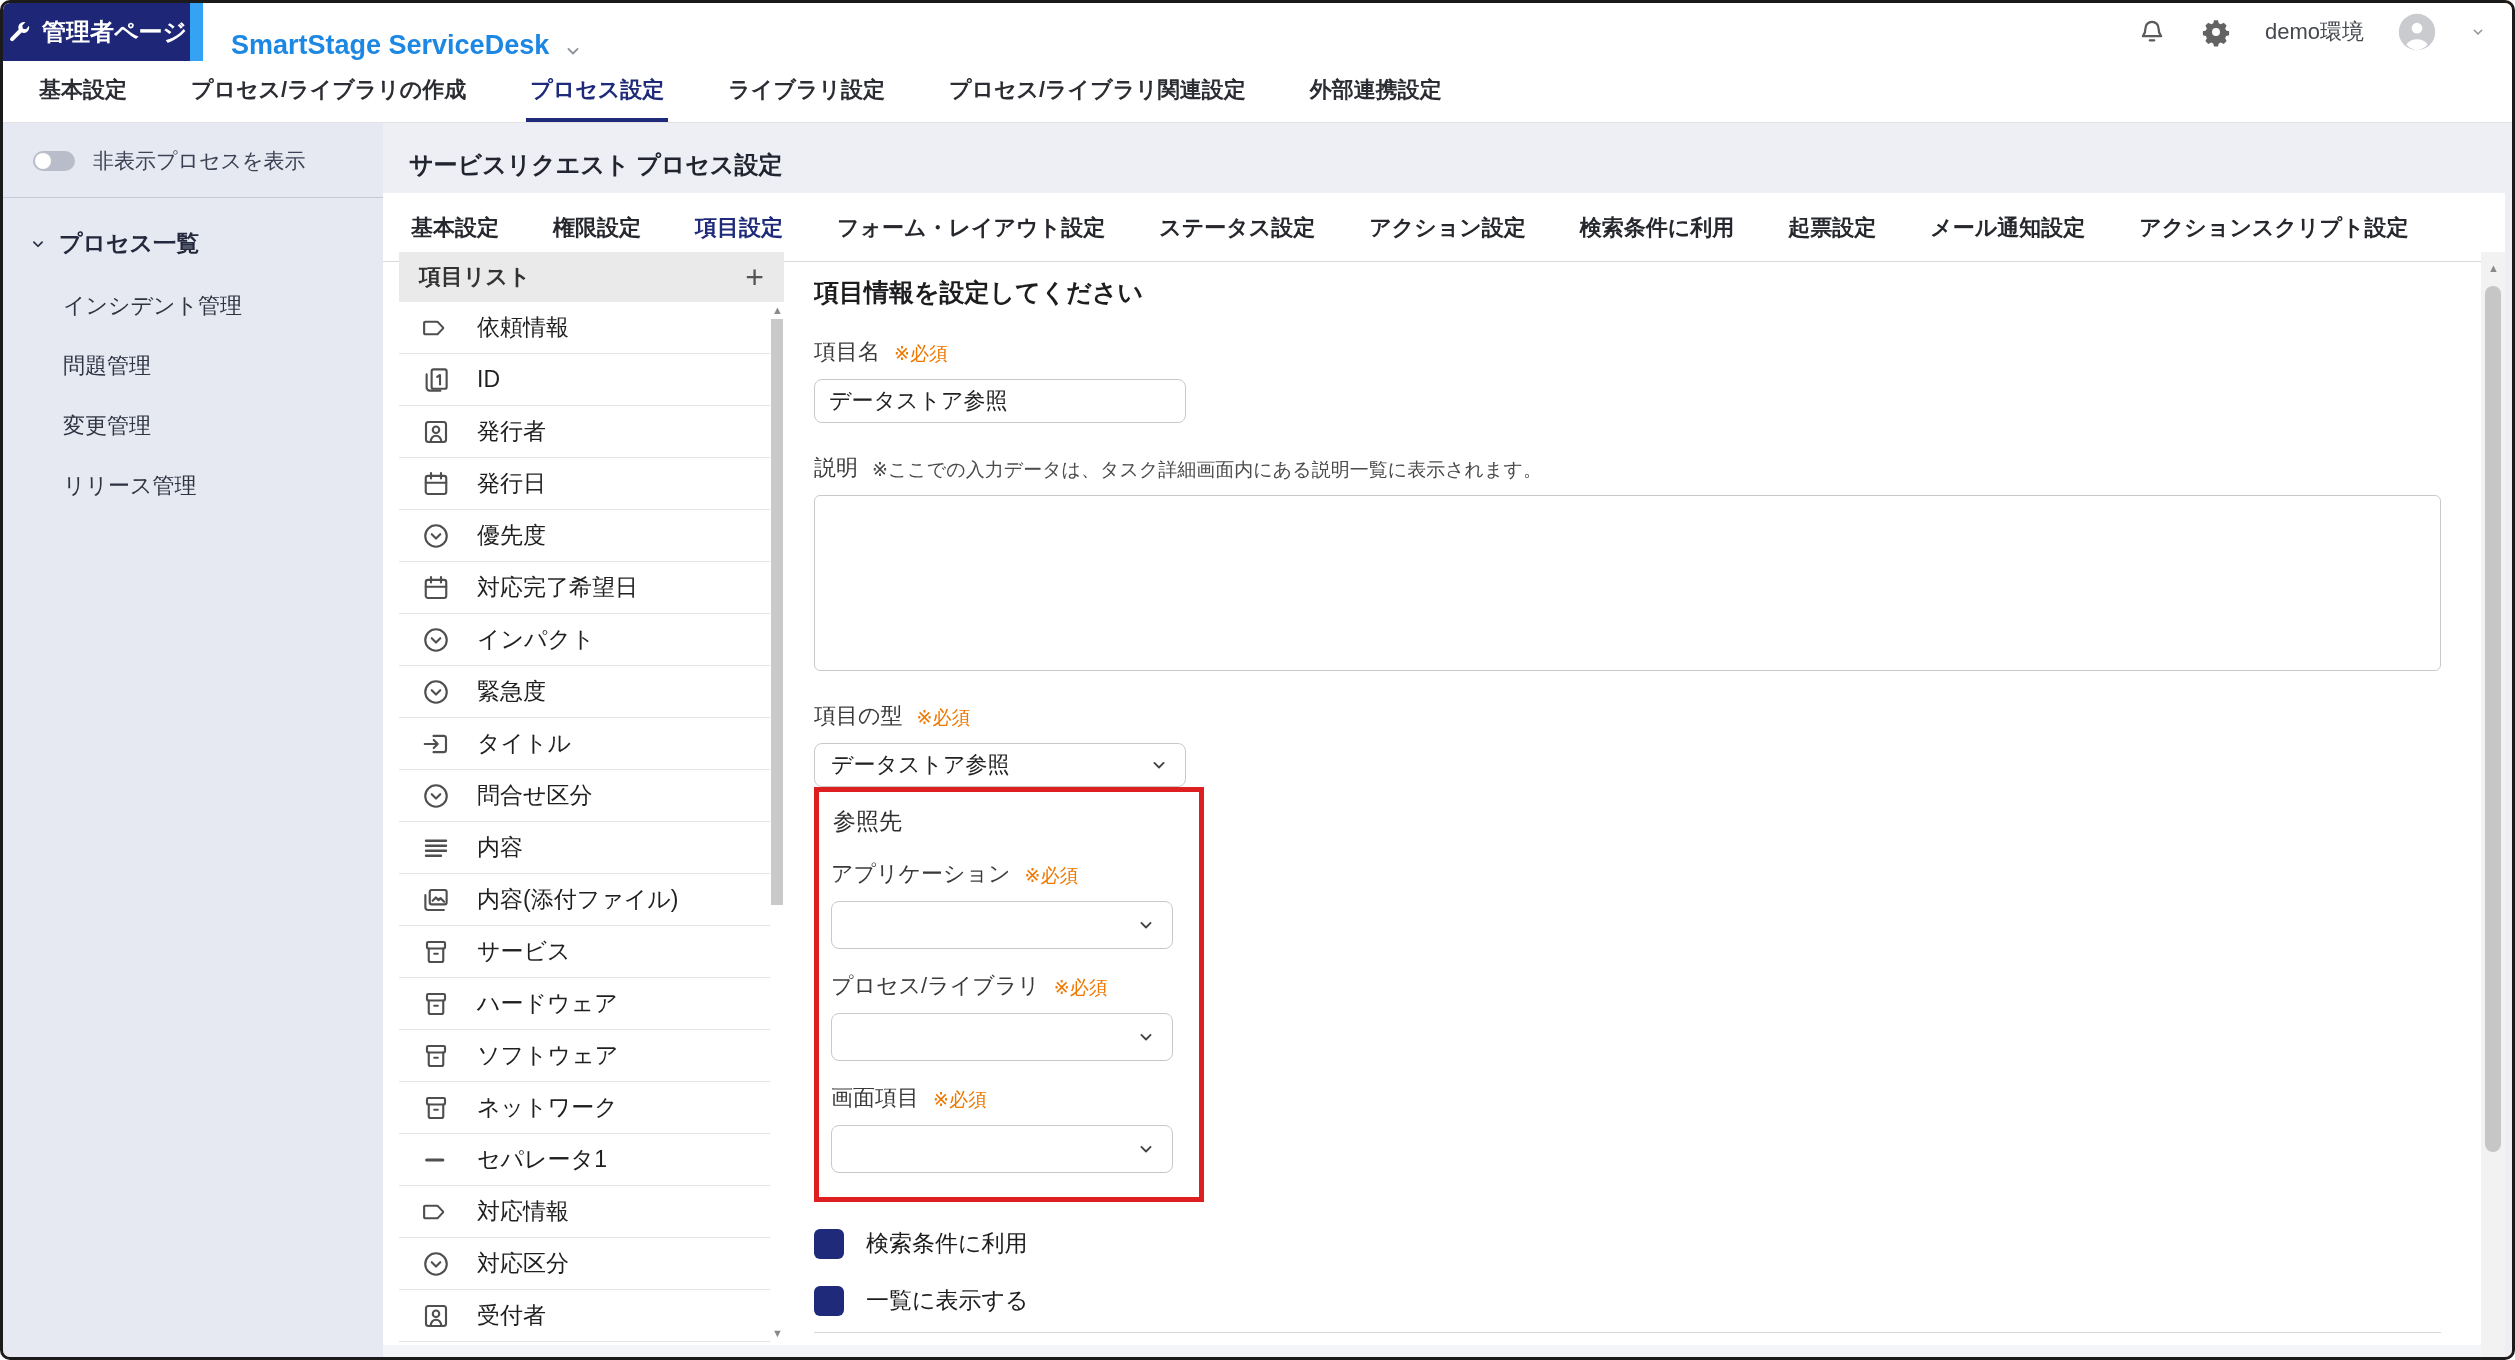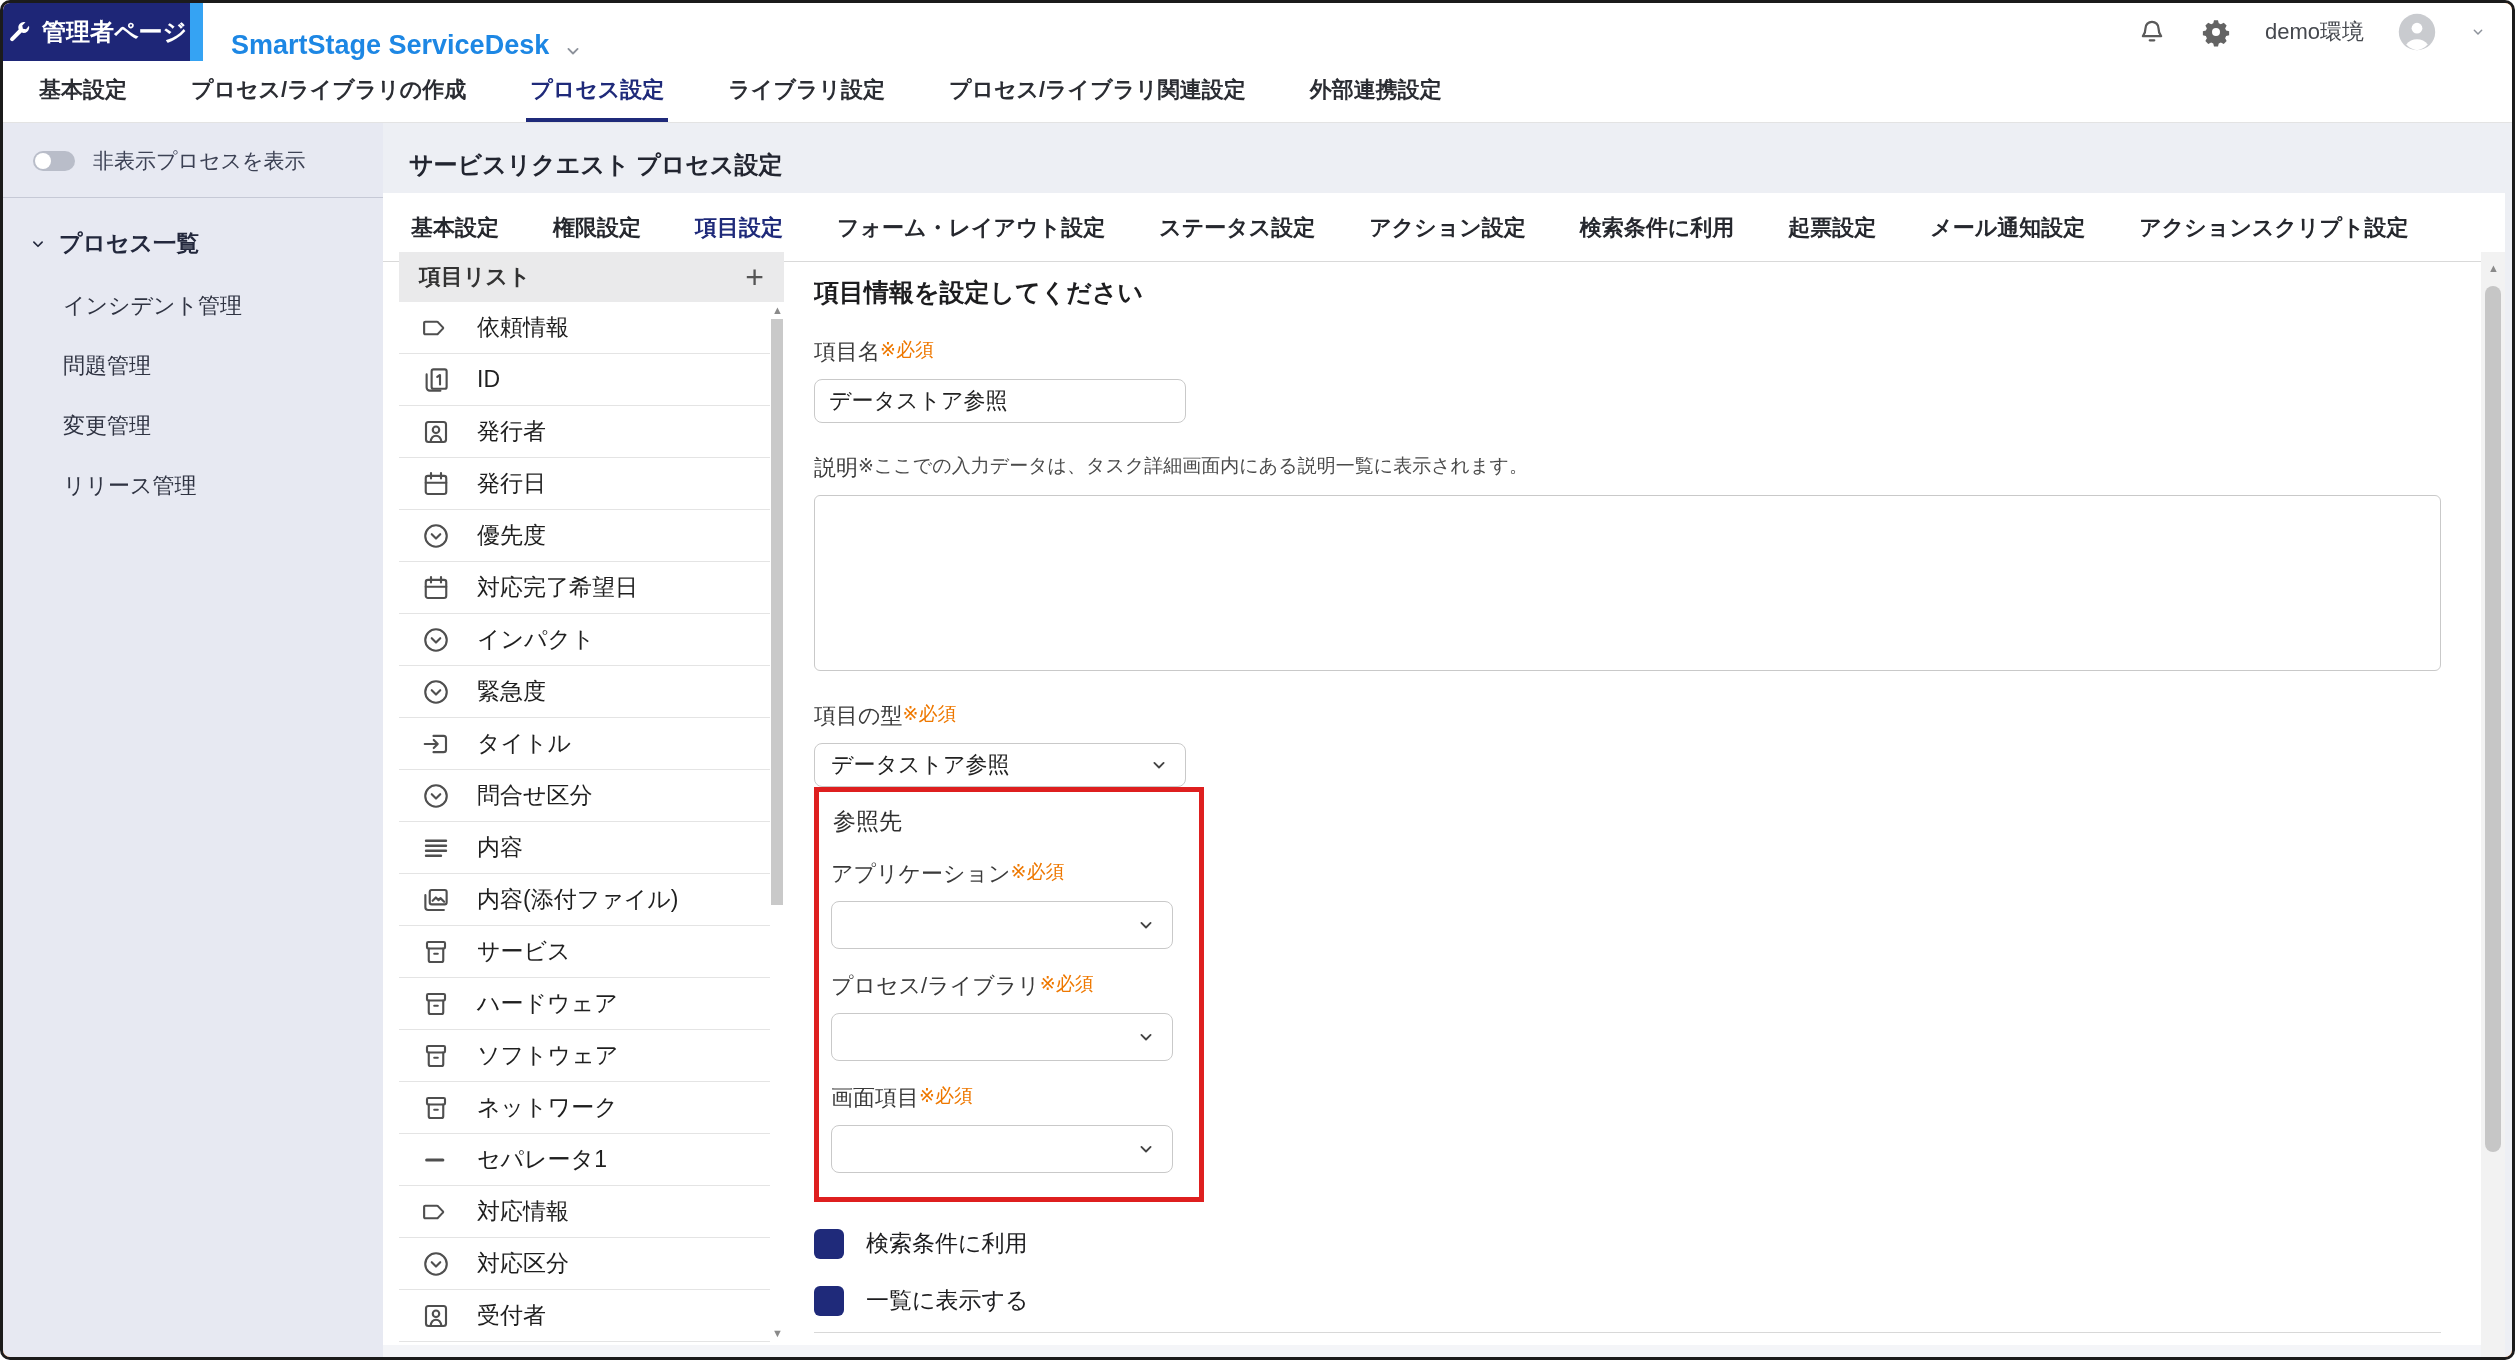--- a/index.html
+++ b/index.html
@@ -69,21 +69,21 @@
             border-bottom:1px solid #e4e4e4; background:#fff; cursor:pointer; }
   .il-icon { width:30px; height:30px; color:#4f4f4f; flex-shrink:0; }
   .il-label { font-size:23px; color:#1f1f1f; white-space:nowrap; }
   .il-scroll { position:absolute; right:0; top:50px; bottom:0; width:13px; }
   .il-thumb { position:absolute; left:0; right:1px; top:17px; height:586px; background:#c9c9c9; }
   .sc-arrow { position:absolute; left:0; width:13px; text-align:center; font-size:11px; color:#8a8a8a; cursor:pointer; }
 
   
   .form-panel { flex:1; margin-left:30px; padding-right:40px; overflow:hidden; }
   .form-heading { margin-top:24px; font-size:25px; font-weight:bold; color:#1d1d1f; }
-  .lbl-row { display:flex; align-items:flex-start; }
+  .lbl-row { display:flex; align-items:flex-end; gap:14px; }
   .f-label { font-size:22px; color:#3a3a3a; }
   .req { font-size:19px; color:#ee7800; }
   .note { font-size:19px; color:#4a4a4a; }
   .txt-input { margin-top:12px; width:372px; height:44px; border:1.5px solid #c9c9c9; border-radius:8px;
                font-size:22px; padding:0 14px; color:#222; font-family:inherit; background:#fff; }
   .txt-area { margin-top:12px; width:100%; height:176px; border:1.5px solid #c9c9c9; border-radius:6px;
               font-size:22px; padding:10px 14px; color:#222; font-family:inherit; resize:none; background:#fff; }
   .sel { margin-top:12px; width:372px; height:44px; border:1.5px solid #c9c9c9; border-radius:8px;
          display:flex; align-items:center; padding:0 16px; font-size:22px; color:#222;
          background:#fff; cursor:pointer; }

